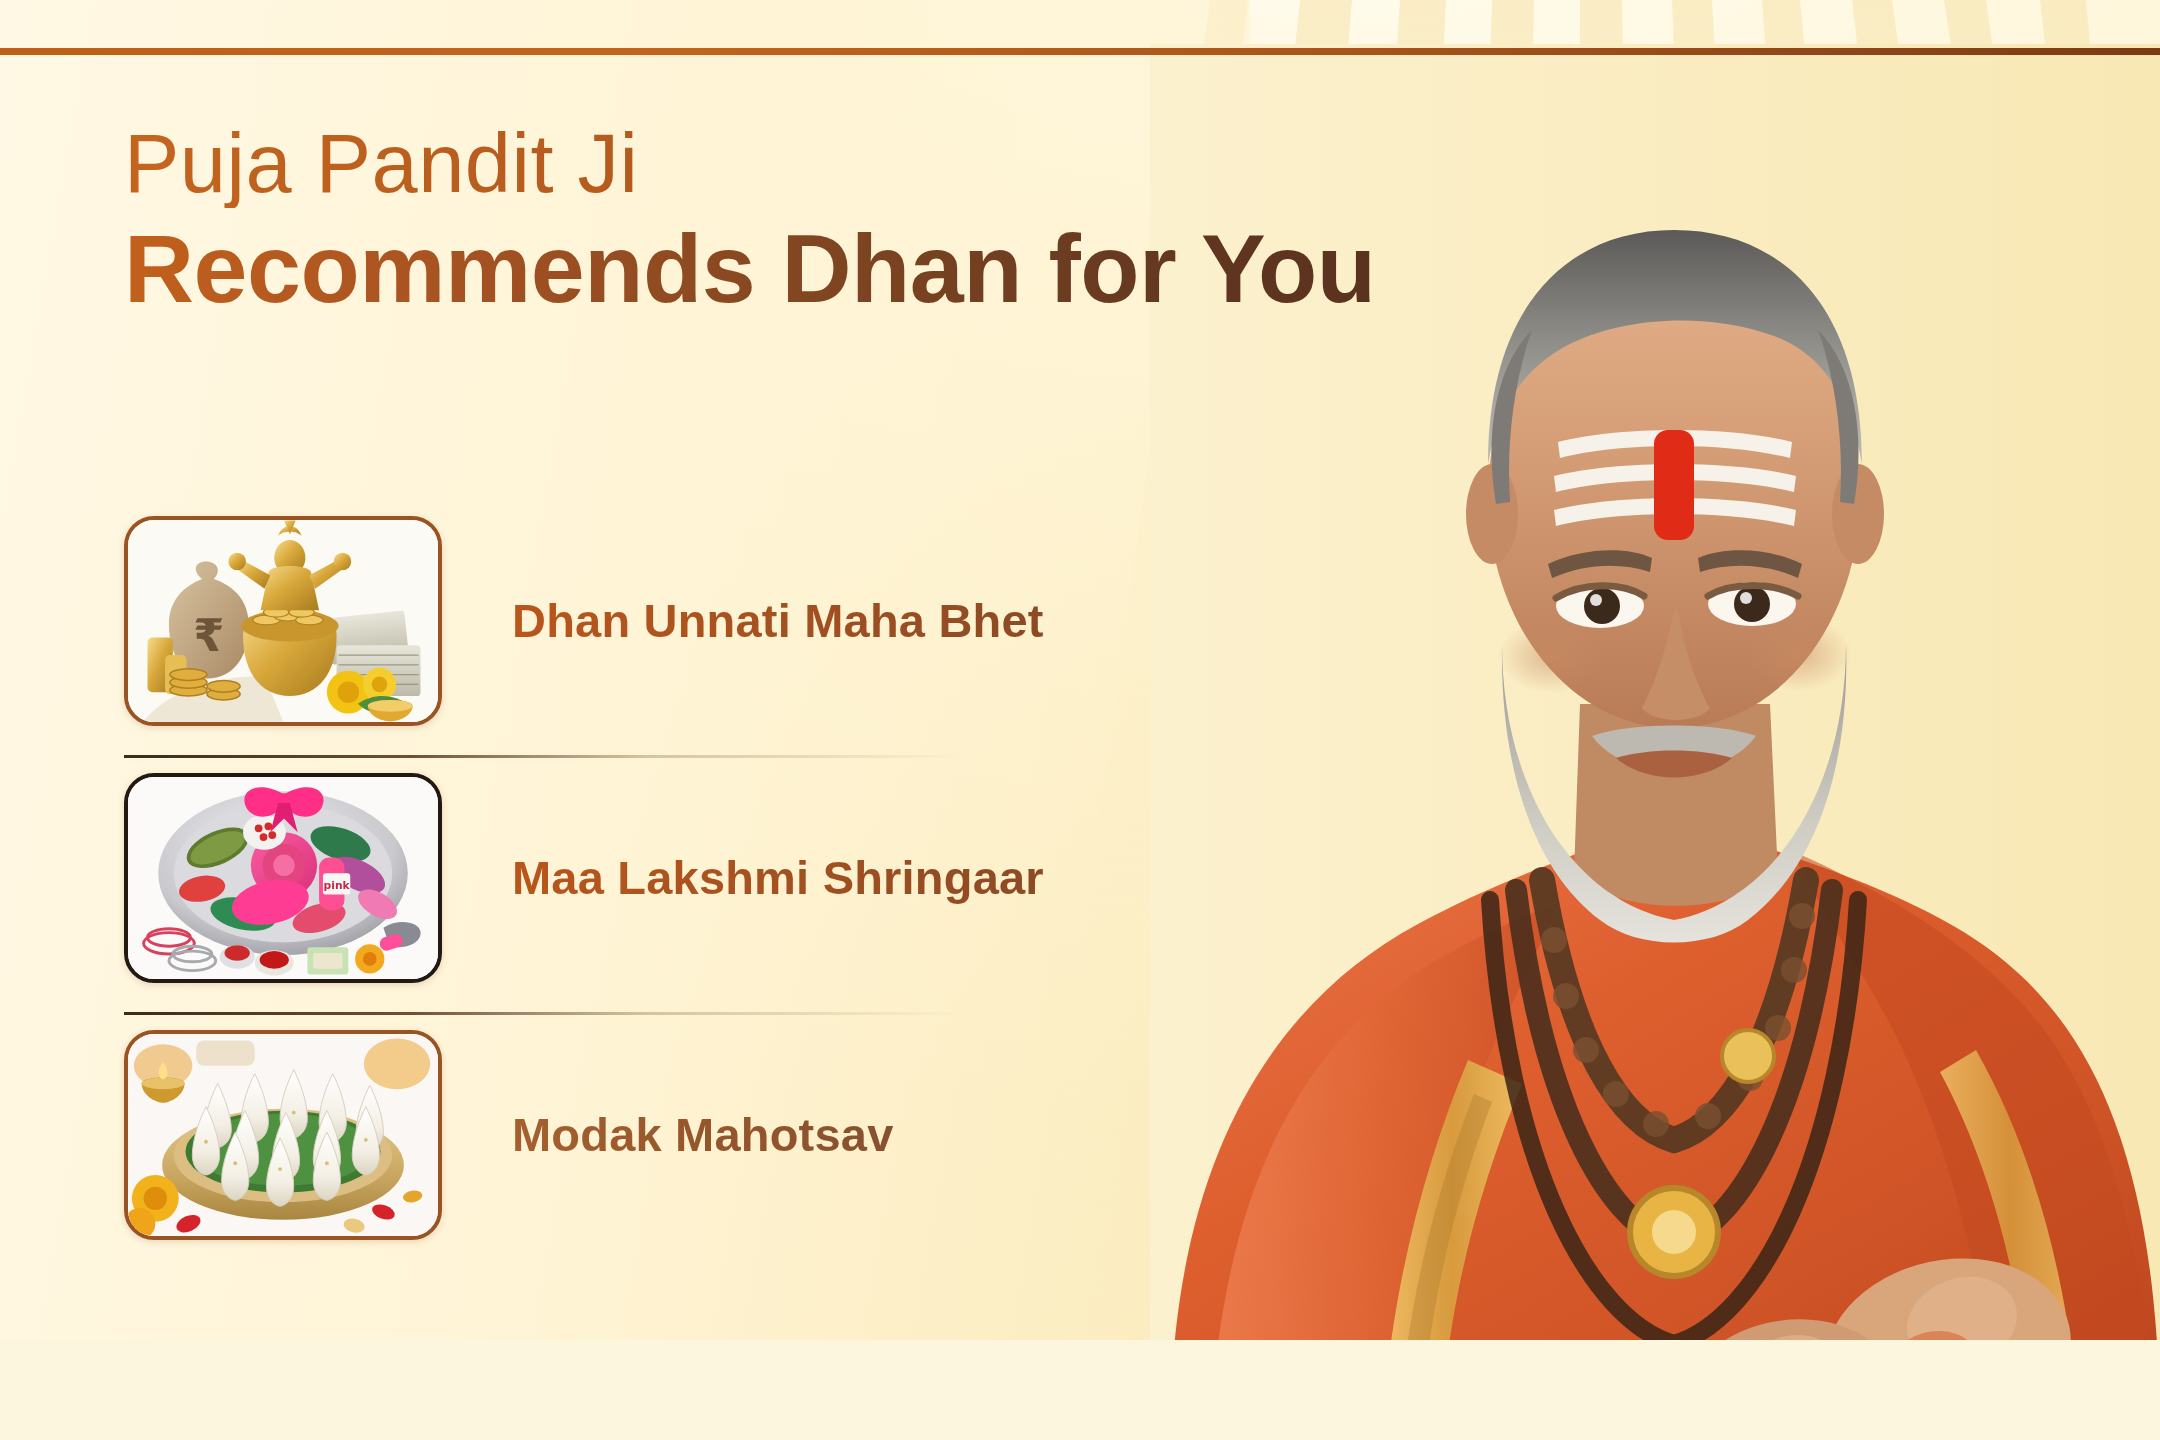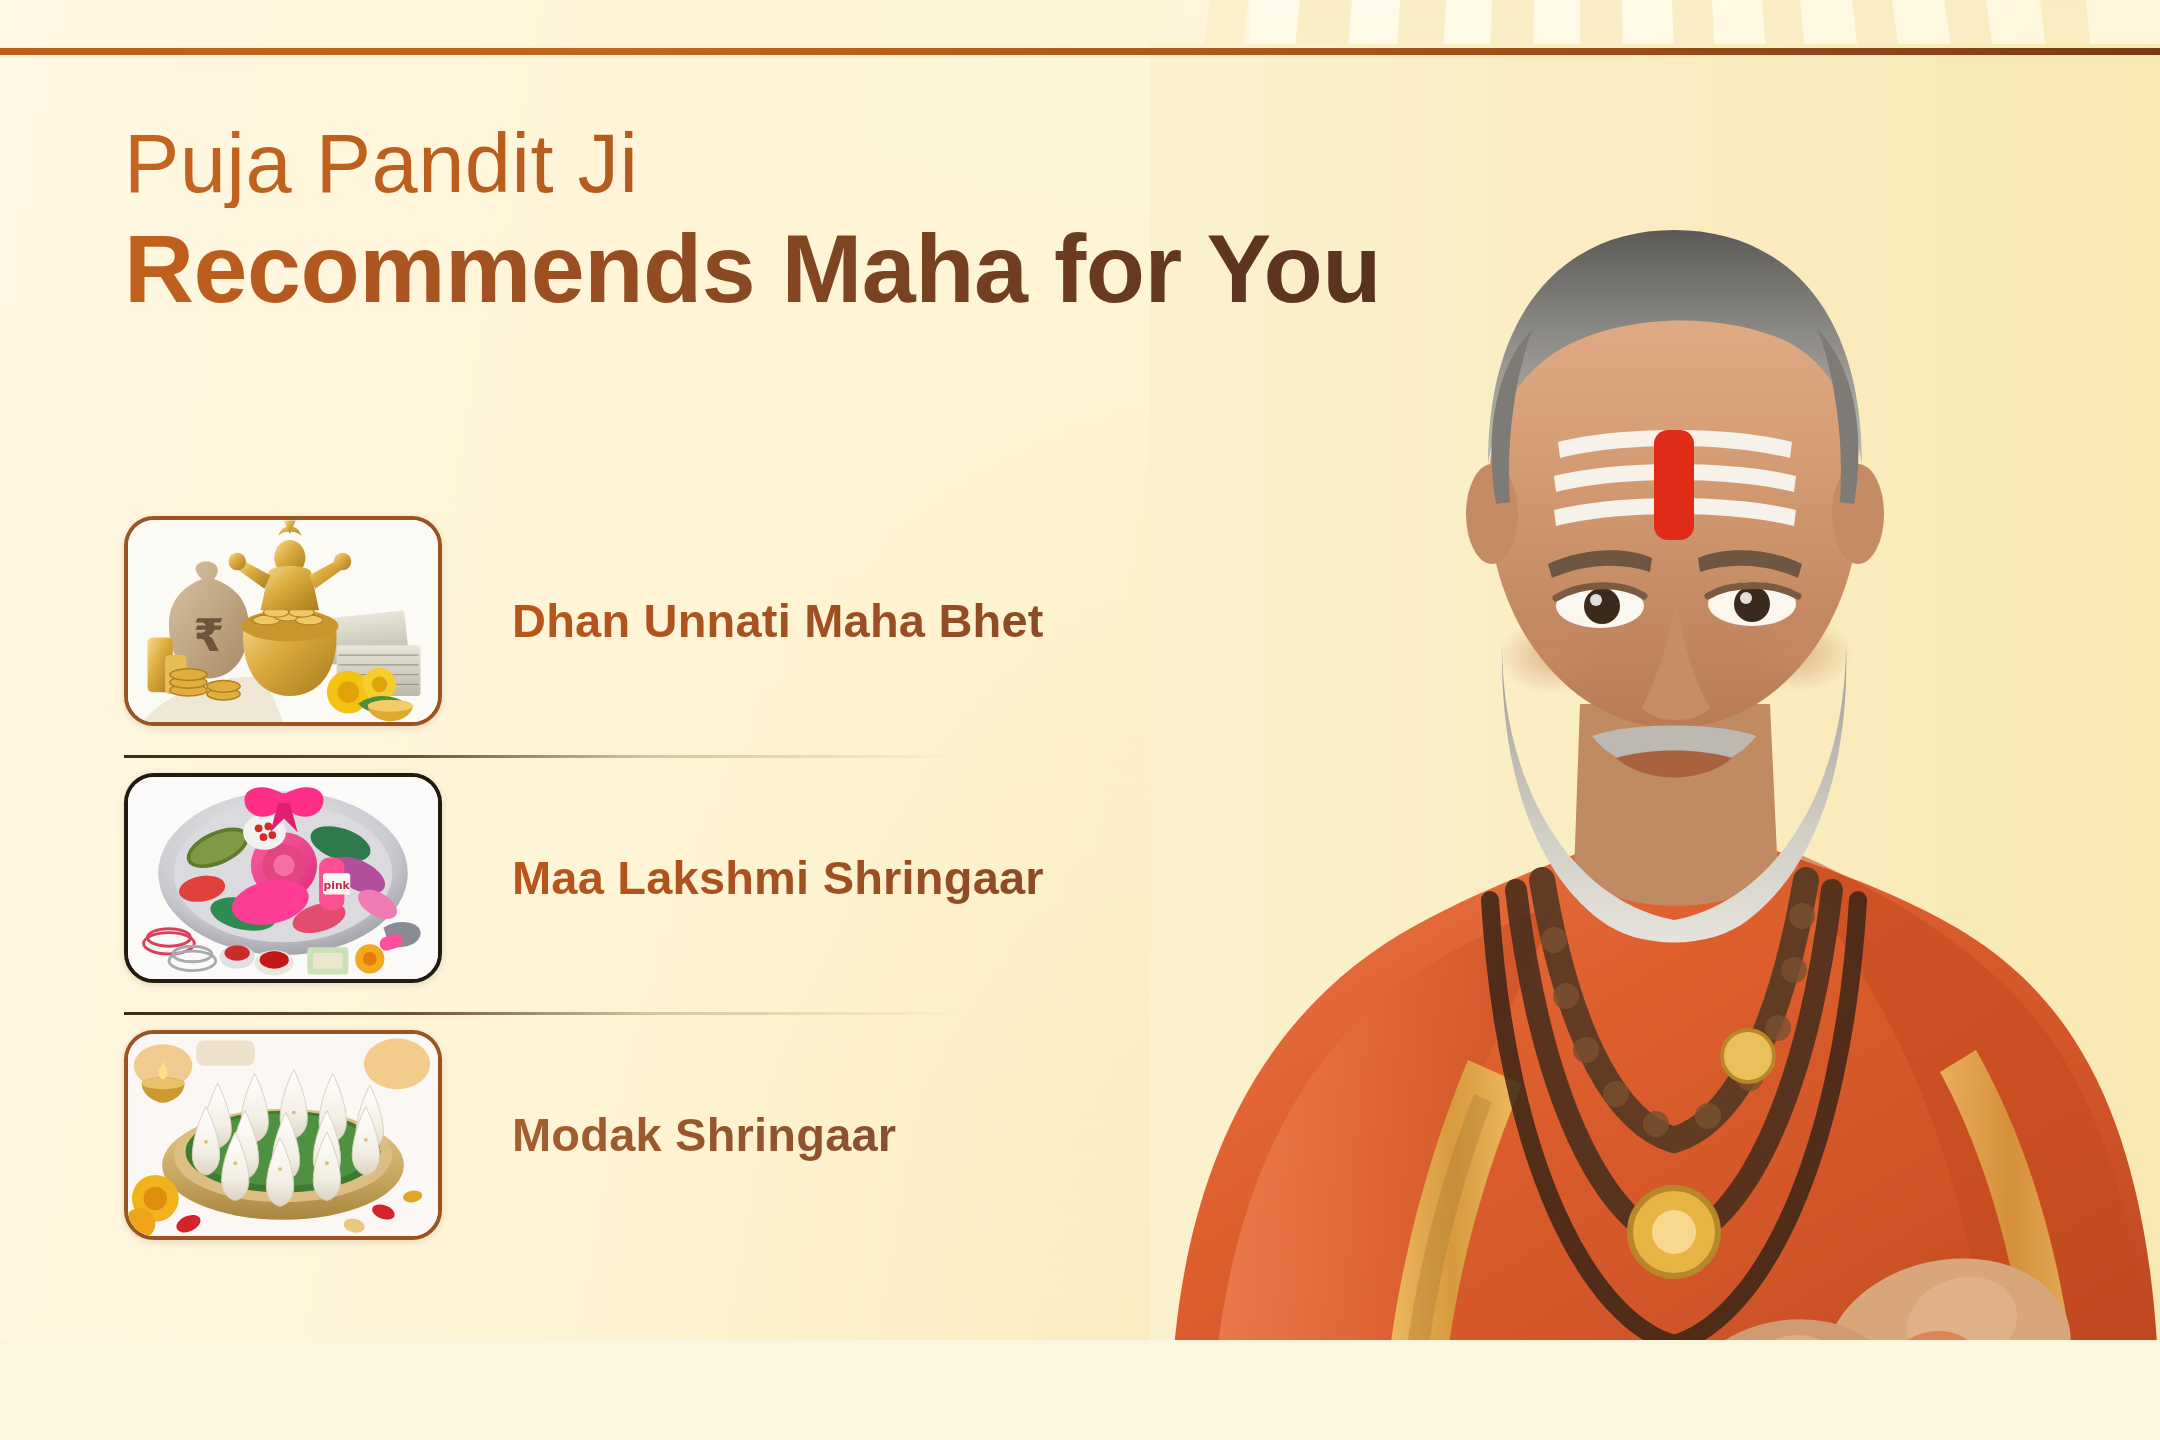--- a/index.html
+++ b/index.html
@@ -270,21 +270,21 @@
         <ellipse cx="782" cy="1322" rx="46" ry="34" fill="#D96B3E" opacity=".65" transform="rotate(-16 782 1322)"></ellipse>
       </g>
     </svg>
   </div>
 
   <div class="rule rule-top"></div>
   <div class="rule rule-bottom"></div>
 
   <div class="headline">
     <div class="h-line1">Puja Pandit Ji</div>
-    <div class="h-line2">Recommends Maha for You</div>
+    <div class="h-line2">Recommends Dhan for You</div>
   </div>
 
   <div class="reco-list">
 
     <div class="reco-row">
       <div class="thumb">
         <svg viewBox="0 0 318 210" preserveAspectRatio="xMidYMid slice" aria-hidden="true">
           <defs>
             <linearGradient id="gold1" x1="0" y1="0" x2="1" y2="1">
               <stop offset="0%" stop-color="#F7DC8E"></stop>
@@ -512,17 +512,17 @@
           <circle cx="28" cy="170" r="24" fill="#F2B21B"></circle>
           <circle cx="28" cy="170" r="12" fill="#DE8E0B"></circle>
           <circle cx="12" cy="196" r="16" fill="#EFA41A"></circle>
 
           <ellipse cx="62" cy="196" rx="13" ry="8" fill="#D5232B" transform="rotate(-24 62 196)"></ellipse>
           <ellipse cx="262" cy="184" rx="12" ry="7" fill="#D5232B" transform="rotate(18 262 184)"></ellipse>
           <ellipse cx="292" cy="168" rx="10" ry="6" fill="#E3A62B" transform="rotate(-10 292 168)"></ellipse>
           <ellipse cx="232" cy="198" rx="11" ry="7" fill="#E8C97E" transform="rotate(12 232 198)"></ellipse>
         </svg>
       </div>
-      <div class="reco-label soft">Modak Shringaar</div>
+      <div class="reco-label soft">Modak Mahotsav</div>
     </div>
 
   </div>
 </div>
 
 </body></html>

